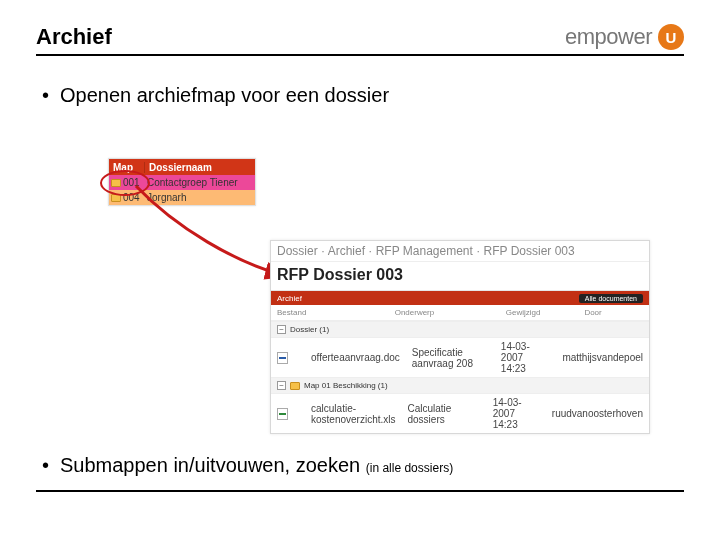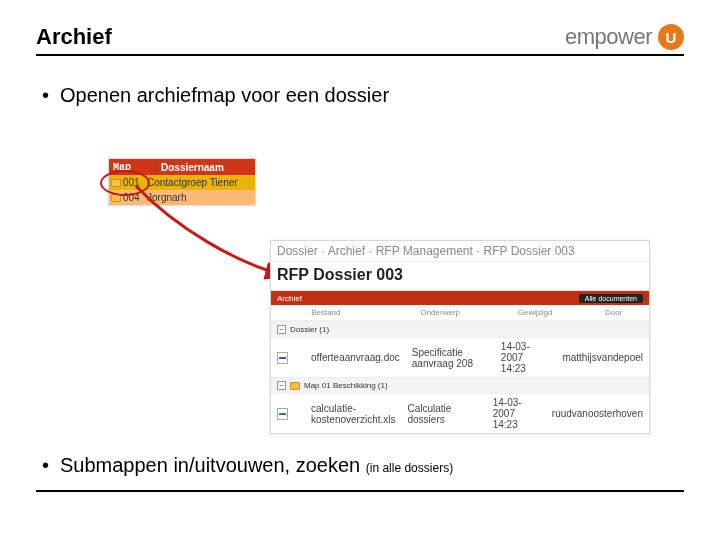--- a/index.html
+++ b/index.html
@@ -75,27 +75,27 @@
     box-shadow: 0 0 2px rgba(0,0,0,0.1);
   }
   .folder-head {
     background: #d13517;
     color: #fff;
     font-weight: bold;
     display: flex;
     height: 16px;
     align-items: center;
   }
-  .folder-head .col1 { width: 48px; padding-left: 4px; border-right: 1px solid #b02c12; font-family: Liberation Mono, monospace; }
+  .folder-head .col1 { width: 36px; padding-left: 4px; border-right: 1px solid #b02c12; }
   .folder-head .col2 { padding-left: 4px; }
   .folder-row {
     display: flex;
     align-items: center;
     height: 15px;
-    background: #eab308;
+    background: #ec4899;
   }
   .folder-row.alt { background: #fdba74; text-align: center; }
   .folder-row .col1 { width: 34px; padding-left: 2px; display: flex; align-items: center; gap: 2px; color:#333;}
   .folder-row .col2 { padding-left: 4px; color:#333; }
   .folder-icon {
     width: 10px; height: 8px;
     background: #f6c049;
     border: 1px solid #c98f1f;
     border-radius: 1px;
   }
@@ -134,21 +134,20 @@
     background:#222; color:#fff; padding:1px 6px; border-radius:2px; font-size:7px;
   }
   .detail-cols {
     display: grid;
     grid-template-columns: 1.5fr 1.4fr 0.9fr 0.9fr;
     padding: 3px 6px;
     font-size: 8px;
     color: #888;
     border-bottom: 1px solid #eee;
     gap: 20px;
-    text-align: center;
   }
   .detail-row {
     display: grid;
     grid-template-columns: 22px 1.35fr 1.4fr 0.9fr 0.9fr;
     align-items: center;
     padding: 3px 6px;
     font-size: 10px;
     color:#444;
     gap: 12px;
   }

